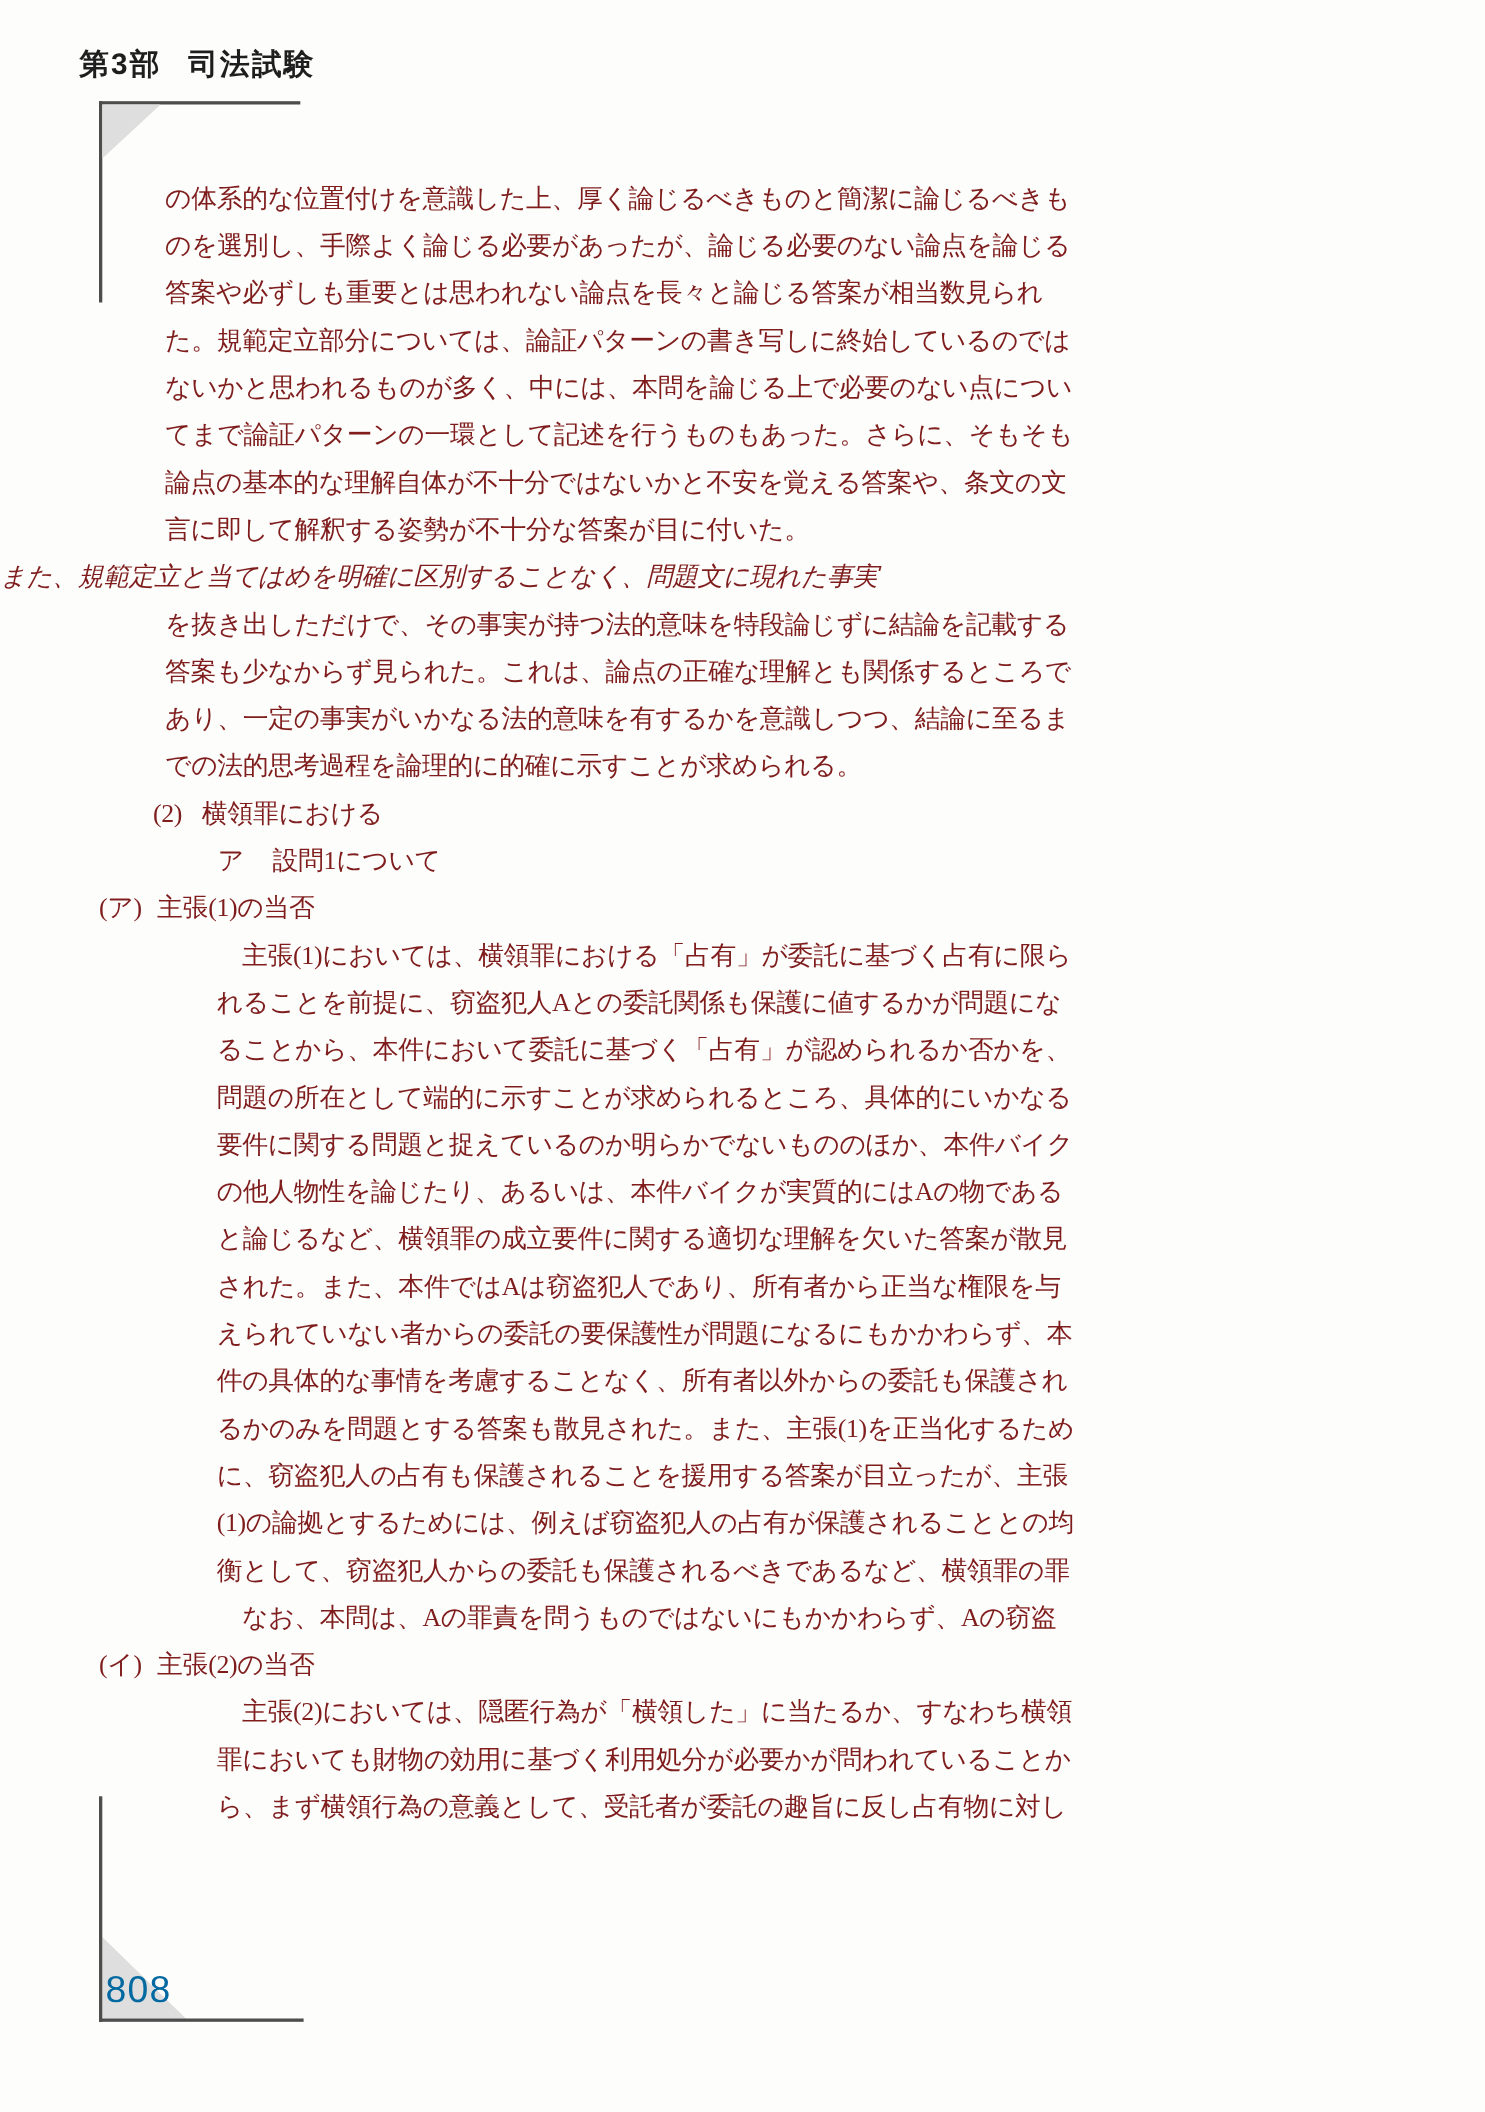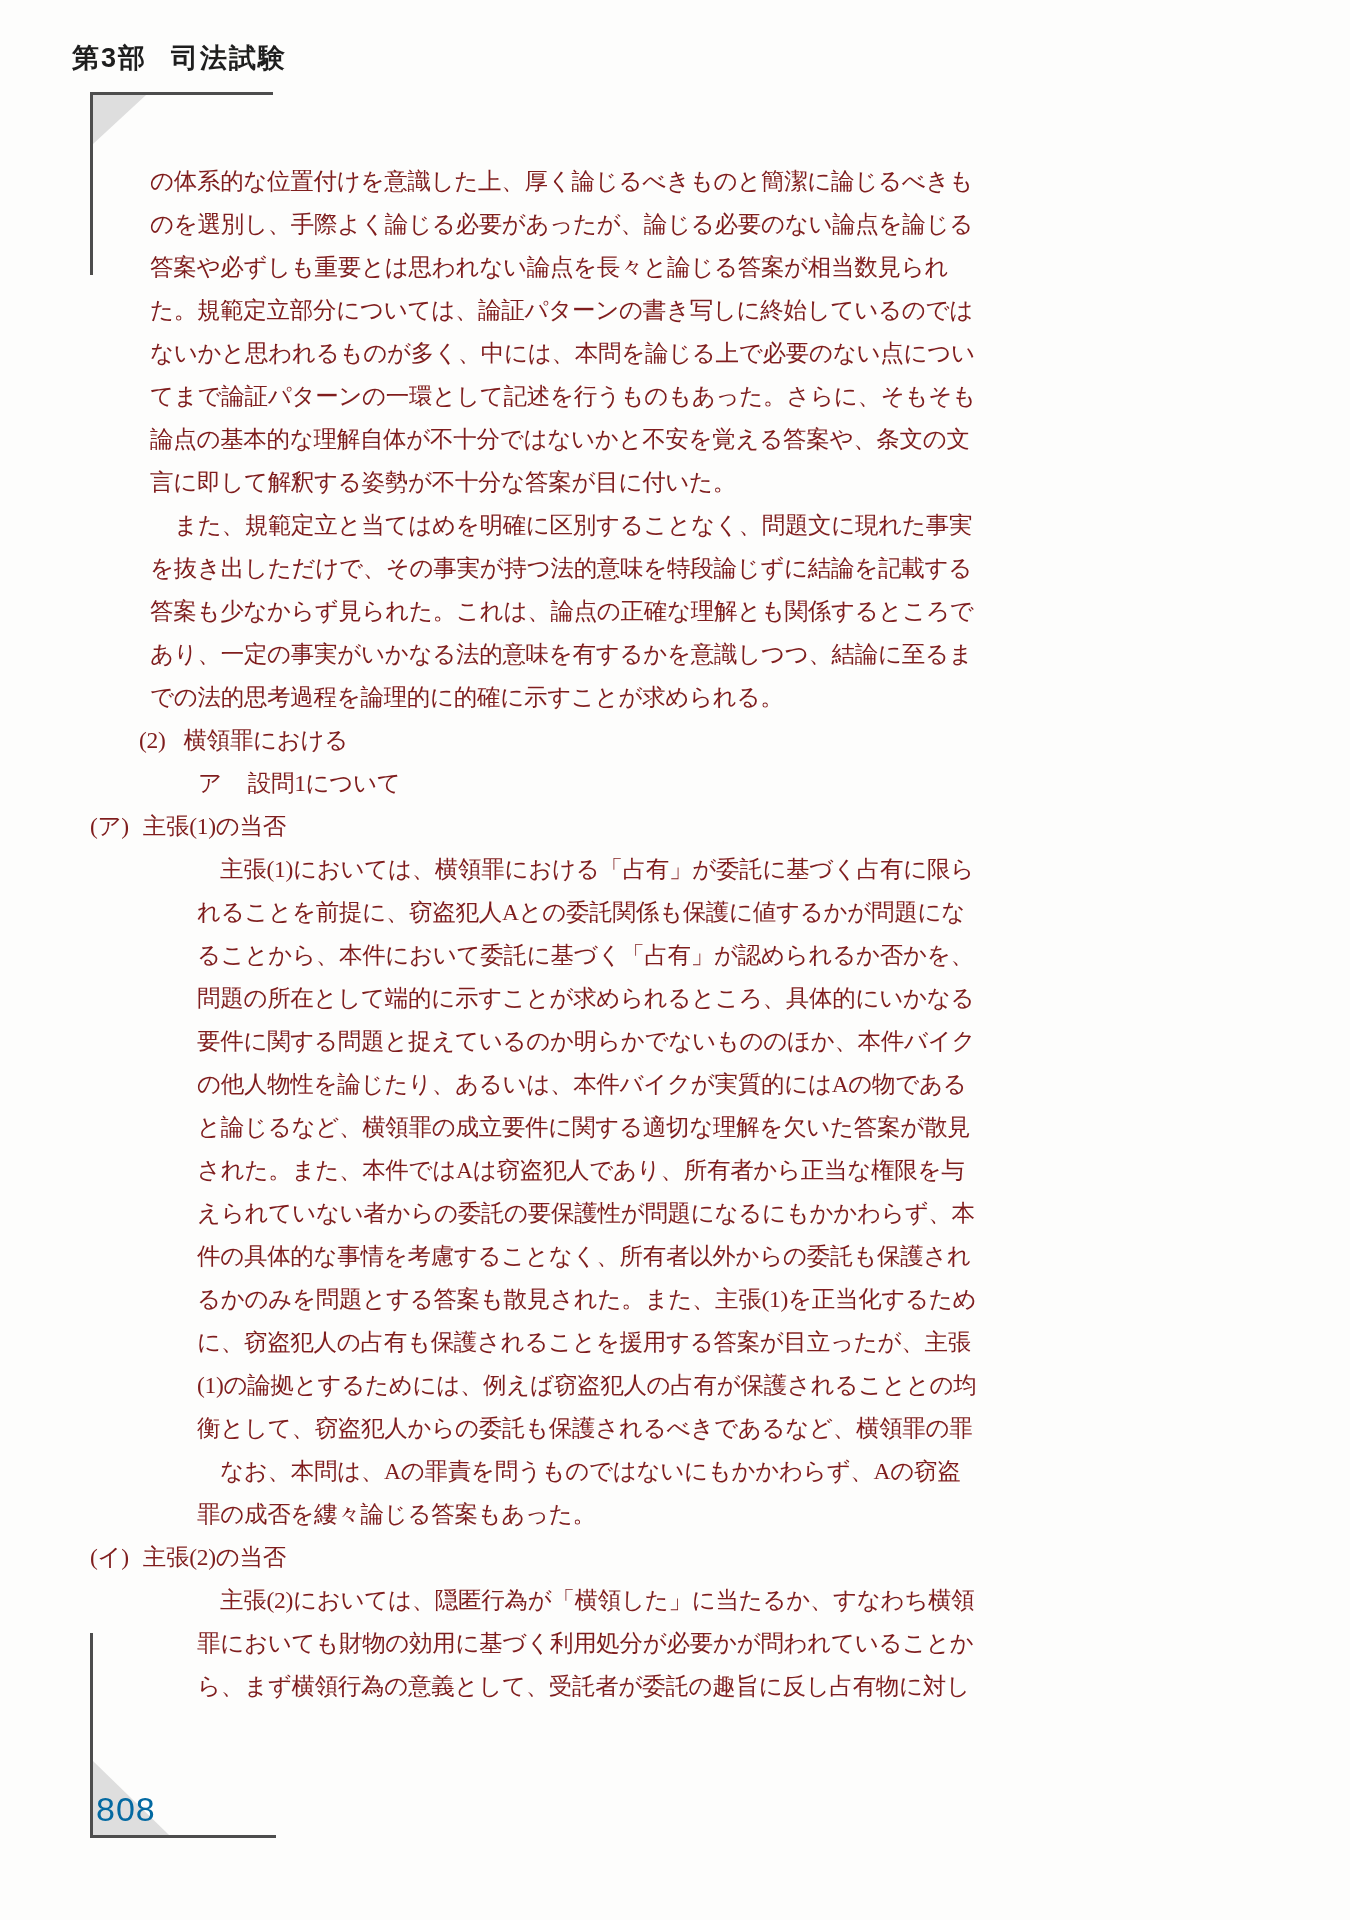--- a/index.html
+++ b/index.html
@@ -27,21 +27,21 @@
   .tri{position:absolute;width:0;height:0;}
   .tri-top{left:93px;top:95px;border-top:49px solid #dedede;border-right:53px solid transparent;}
   .tri-bot{left:93px;top:1761px;border-bottom:74px solid #dedede;border-right:76px solid transparent;}
   
   .content{position:absolute;left:0;top:160px;width:1350px;}
   .line{
     height:43px;line-height:43px;white-space:nowrap;
     font-size:23.5px;letter-spacing:-0.3px;color:#7f1d1d;
   }
   .i-p  {padding-left:150px;}
-  .i-pf {padding-left:174px;}
+  .i-pf {font-style:italic;}
   .i-h2 {padding-left:139px;}
   .i-h3 {padding-left:166px;margin-left:32px;}
   .i-h4 {padding-left:90px;}
   .i-s  {padding-left:197px;}
   .i-s1 {padding-left:220px;}
   .i-h2 .lbl{margin-right:18px;}
   .i-h3 .lbl{margin-right:26px;}
   .i-h4 .lbl{margin-right:14px;}
   
   .page-number{
@@ -89,21 +89,20 @@
       <div class="line i-s">の他人物性を論じたり、あるいは、本件バイクが実質的にはAの物である</div>
       <div class="line i-s">と論じるなど、横領罪の成立要件に関する適切な理解を欠いた答案が散見</div>
       <div class="line i-s">された。また、本件ではAは窃盗犯人であり、所有者から正当な権限を与</div>
       <div class="line i-s">えられていない者からの委託の要保護性が問題になるにもかかわらず、本</div>
       <div class="line i-s">件の具体的な事情を考慮することなく、所有者以外からの委託も保護され</div>
       <div class="line i-s">るかのみを問題とする答案も散見された。また、主張(1)を正当化するため</div>
       <div class="line i-s">に、窃盗犯人の占有も保護されることを援用する答案が目立ったが、主張</div>
       <div class="line i-s">(1)の論拠とするためには、例えば窃盗犯人の占有が保護されることとの均</div>
       <div class="line i-s">衡として、窃盗犯人からの委託も保護されるべきであるなど、横領罪の罪</div>
       <div class="line i-s1">なお、本問は、Aの罪責を問うものではないにもかかわらず、Aの窃盗</div>
-      <div class="line i-s">罪の成否を縷々論じる答案もあった。</div>
       <div class="line i-h4"><span class="lbl">(イ)</span><span>主張(2)の当否</span></div>
       <div class="line i-s1">主張(2)においては、隠匿行為が「横領した」に当たるか、すなわち横領</div>
       <div class="line i-s">罪においても財物の効用に基づく利用処分が必要かが問われていることか</div>
       <div class="line i-s">ら、まず横領行為の意義として、受託者が委託の趣旨に反し占有物に対し</div>
     </div>
 
   <div class="tri tri-bot"></div>
   <div class="rule rule-bot-v"></div>
   <div class="rule rule-bot-h"></div>
 

